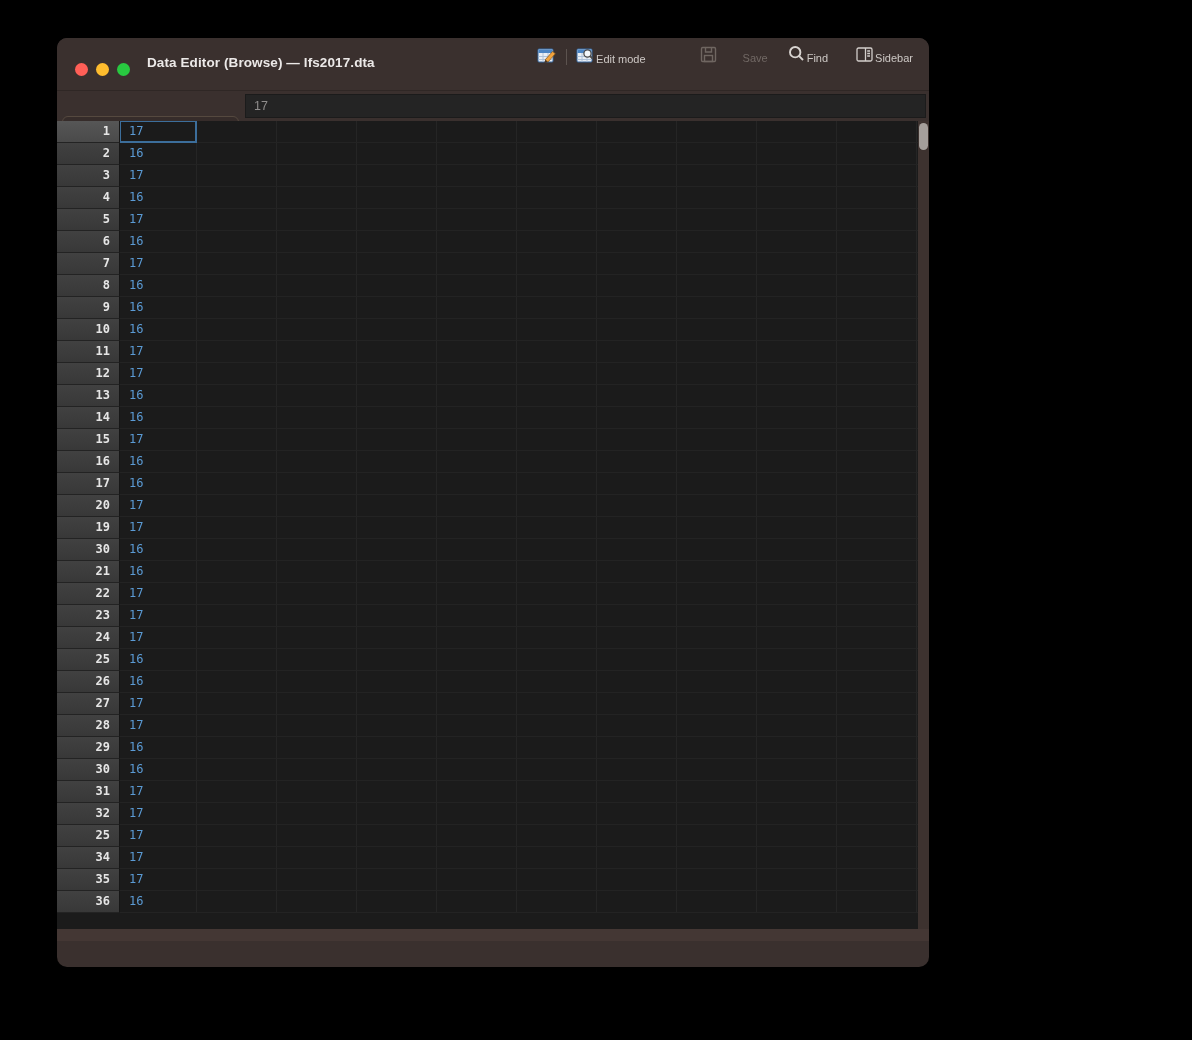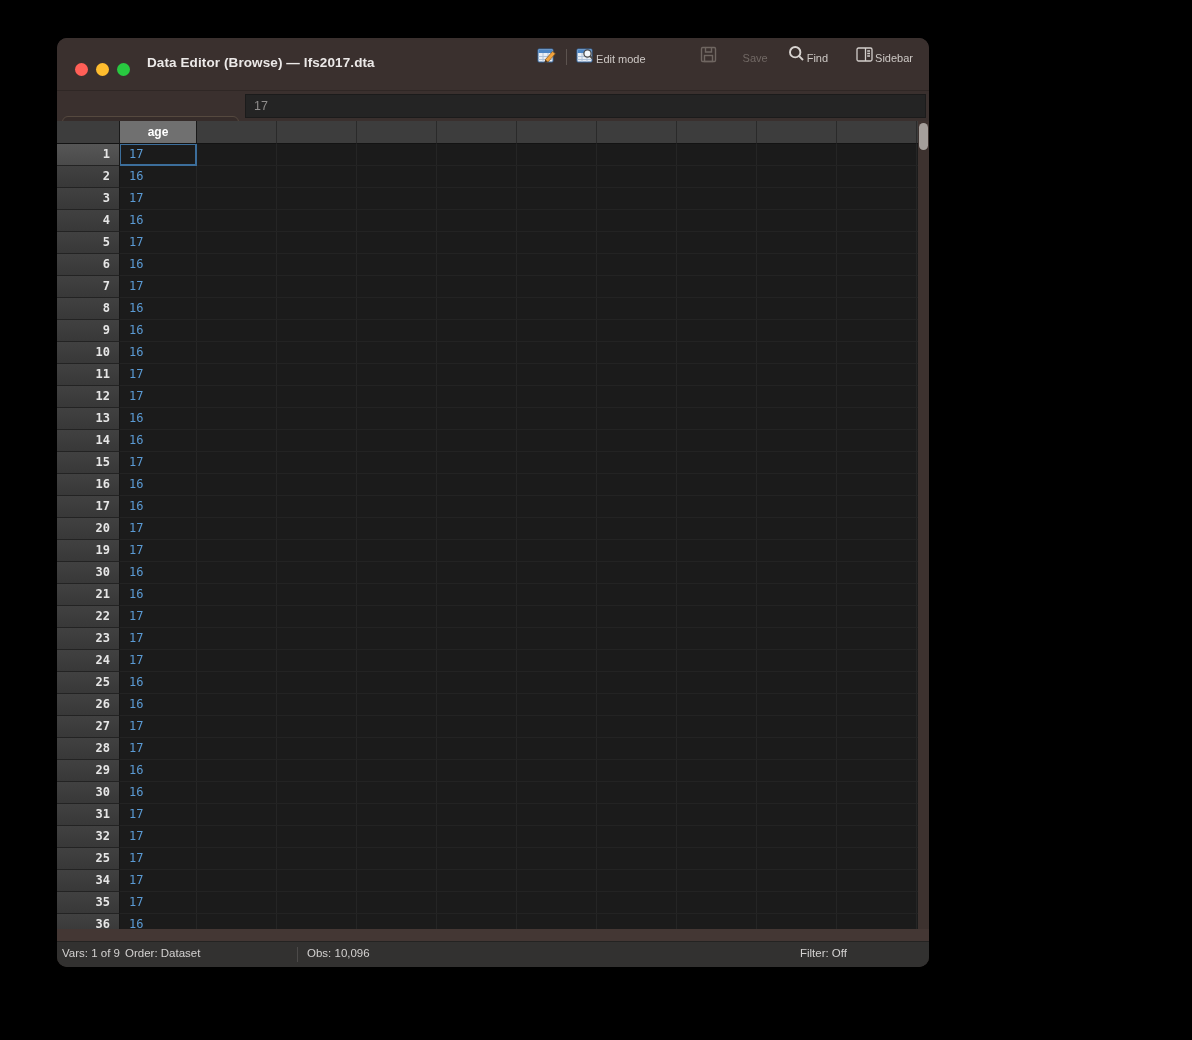--- a/index.html
+++ b/index.html
@@ -135,36 +135,20 @@
       </div>
     </div>
   </div>
 
   <div class="varbar">
     <div class="cellref">age[1]</div>
     <div class="cellval">17</div>
   </div>
 
   <div class="tablewrap">
-    <div class="thead">
-      <div class="corner"></div>
-      <div class="h-age">age</div>
-    <div class="h-empty"></div>
-        <div class="h-empty"></div>
-        <div class="h-empty"></div>
-        <div class="h-empty"></div>
-        <div class="h-empty"></div>
-        <div class="h-empty"></div>
-        <div class="h-empty"></div>
-        <div class="h-empty"></div>
-        <div class="h-empty"></div>
-        <div class="h-empty"></div>
-        <div class="h-empty"></div>
-        <div class="h-empty"></div>
-      </div>
     <div id="tbody">
         <div class="trow selected">
           <div class="rn">1</div>
           <div class="cell age">17</div>
           <div class="cell empty"></div>
           <div class="cell empty"></div>
           <div class="cell empty"></div>
           <div class="cell empty"></div>
           <div class="cell empty"></div>
           <div class="cell empty"></div>
@@ -736,21 +720,14 @@
           <div class="cell empty"></div>
         </div>
       </div>
   </div>
 
   <div class="vscroll">
     <div class="vthumb"></div>
   </div>
   <div class="hscroll"></div>
 
-  <div class="statusbar">
-    <span class="item st-vars">Vars: 1 of 9</span>
-    <span class="item st-order">Order: Dataset</span>
-    <span class="st-sep"></span>
-    <span class="item st-obs">Obs: 10,096</span>
-    <span class="item st-filter">Filter: Off</span>
-  </div>
 
 </div>
 
 </body></html>

